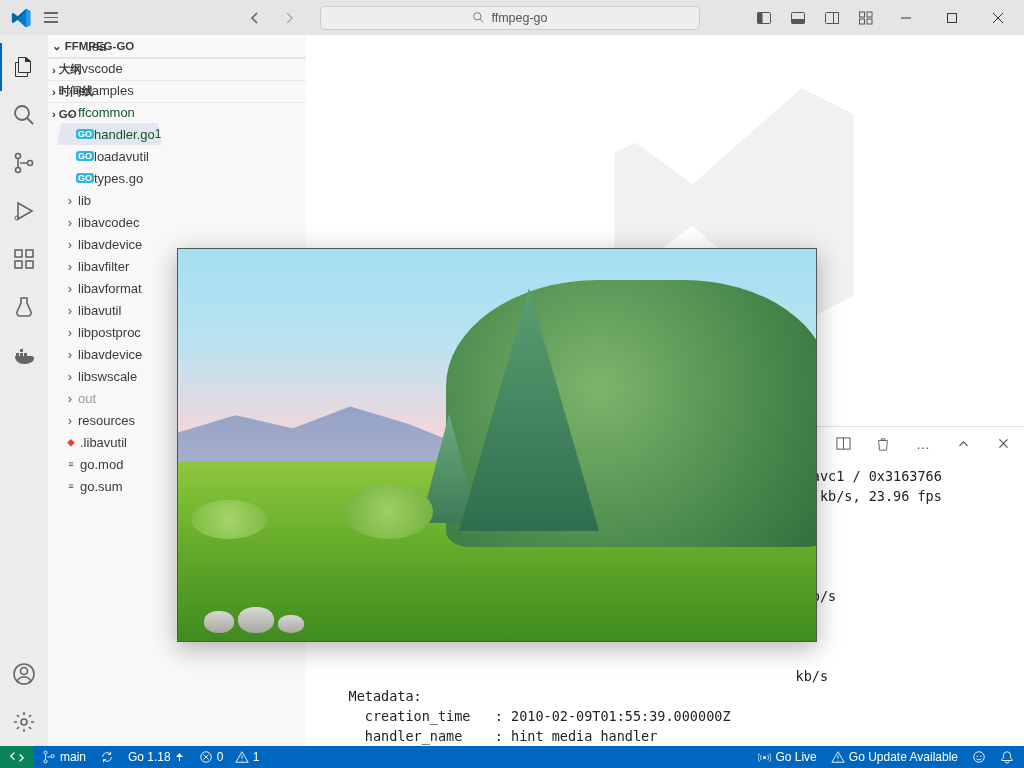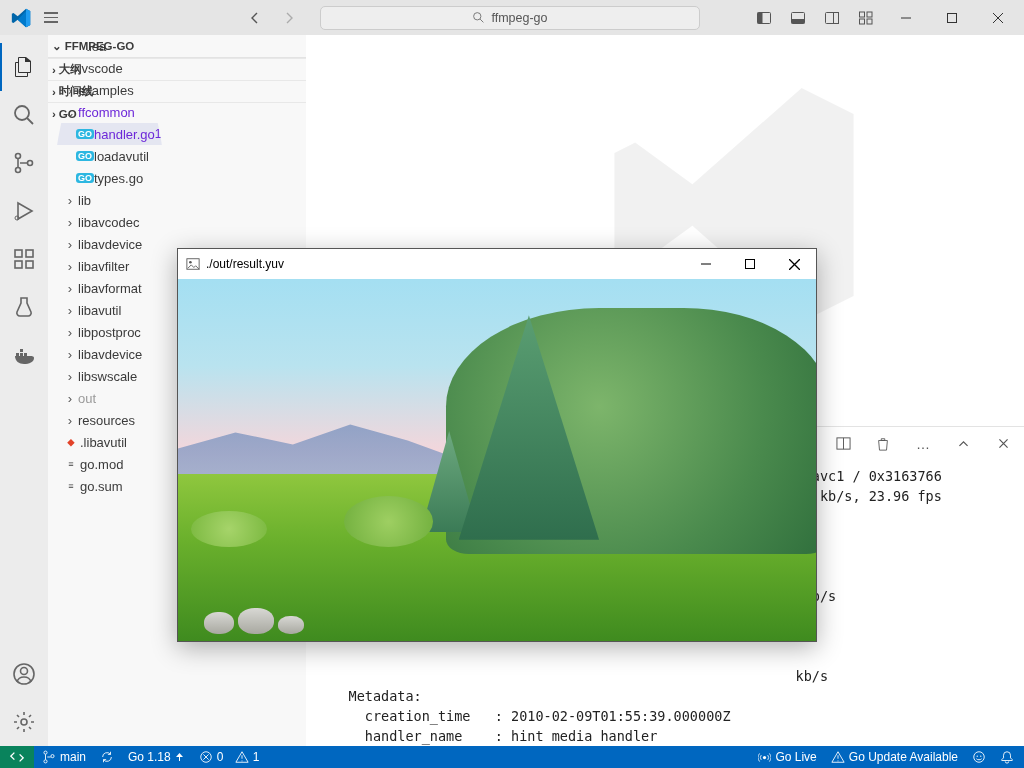--- a/index.html
+++ b/index.html
@@ -39,21 +39,21 @@
 .row { height:22px; display:flex; align-items:center; padding-left:14px; cursor:pointer; white-space:nowrap; }
 .row.active { background:#e4e6f1; }
 .row .chev { width:16px; text-align:center; color:#555; font-size:13px; }
 .row .ico { width:18px; display:flex; align-items:center; justify-content:center; font-size:9px; font-weight:700; }
 .row .lbl { flex:1; overflow:hidden; text-overflow:ellipsis; }
 .row .badge { margin-right:10px; font-size:12px; }
 .go-ico { color:#fff; background:#2db7e1; border-radius:3px; padding:0 2px; font-size:9px; }
 .mod-dot { width:8px; height:8px; border-radius:50%; background:#c7a65f; }
 .indent1 { padding-left:28px; }
 .dimmed { color:#9a9a9a; }
-.colored { color:#6d28d9; }
+.colored { color:#14532d; }
 .git-ico { color:#e24329; }
 .sb-sections { border-top:1px solid #e3e3e3; }
 .sb-sec { height:22px; display:flex; align-items:center; padding-left:4px; font-weight:700; font-size:11.5px; border-top:1px solid #e8e8e8; cursor:pointer; gap:3px; }
 
 
 .editor { flex:1; display:flex; flex-direction:column; background:#fff; position:relative; }
 .watermark { position:absolute; top:40px; right:160px; opacity:.05; }
 .terminal-wrap { position:absolute; left:0; right:0; bottom:0; height:320px; border-top:1px solid #e3e3e3; background:#fff; display:flex; flex-direction:column; }
 .term-tabs { height:33px; display:flex; align-items:center; padding:0 10px; gap:18px; font-size:11px; color:#555; }
 .term-tabs .spacer { flex:1; }
@@ -465,45 +465,20 @@
         </div>
       <div class="sitem">
           <svg width="14" height="14" viewBox="0 0 16 16">
             <path d="M8 2a4 4 0 0 0-4 4v3l-2 2v1h12v-1l-2-2V6a4 4 0 0 0-4-4zM6 13a2 2 0 0 0 4 0" stroke="#fff" fill="none"></path>
           </svg>
         </div>
     </div>
   </div>
 
   <div class="imgwin">
-    <div class="imgwin-title">
-      <svg width="14" height="14" viewBox="0 0 16 16">
-          <rect x="1" y="2" width="14" height="12" stroke="#555" fill="none"></rect>
-          <circle cx="5" cy="6" r="1.5" fill="#555"></circle>
-          <path d="M2 13l4-4 3 3 2-2 4 4" stroke="#555" fill="none"></path>
-        </svg>
-      <span>./out/result.yuv</span>
-      <div class="tctrls">
-        <div class="wc">
-            <svg width="10" height="10" viewBox="0 0 10 10">
-              <path d="M0 5h10" stroke="#000"></path>
-            </svg>
-          </div>
-        <div class="wc">
-            <svg width="10" height="10" viewBox="0 0 10 10">
-              <rect x=".5" y=".5" width="9" height="9" stroke="#000" fill="none"></rect>
-            </svg>
-          </div>
-        <div class="wc">
-            <svg width="11" height="11" viewBox="0 0 10 10">
-              <path d="M0 0l10 10M10 0L0 10" stroke="#000" stroke-width="1.2"></path>
-            </svg>
-          </div>
-      </div>
-    </div>
     <div class="imgwin-body">
       <div class="scene">
         <div class="sky"></div>
         <div class="mtn"></div>
         <div class="ground"></div>
         <div class="big-forest"></div>
         <div class="pine2"></div>
         <div class="pine"></div>
         <div class="bush1"></div>
         <div class="bush2"></div>

